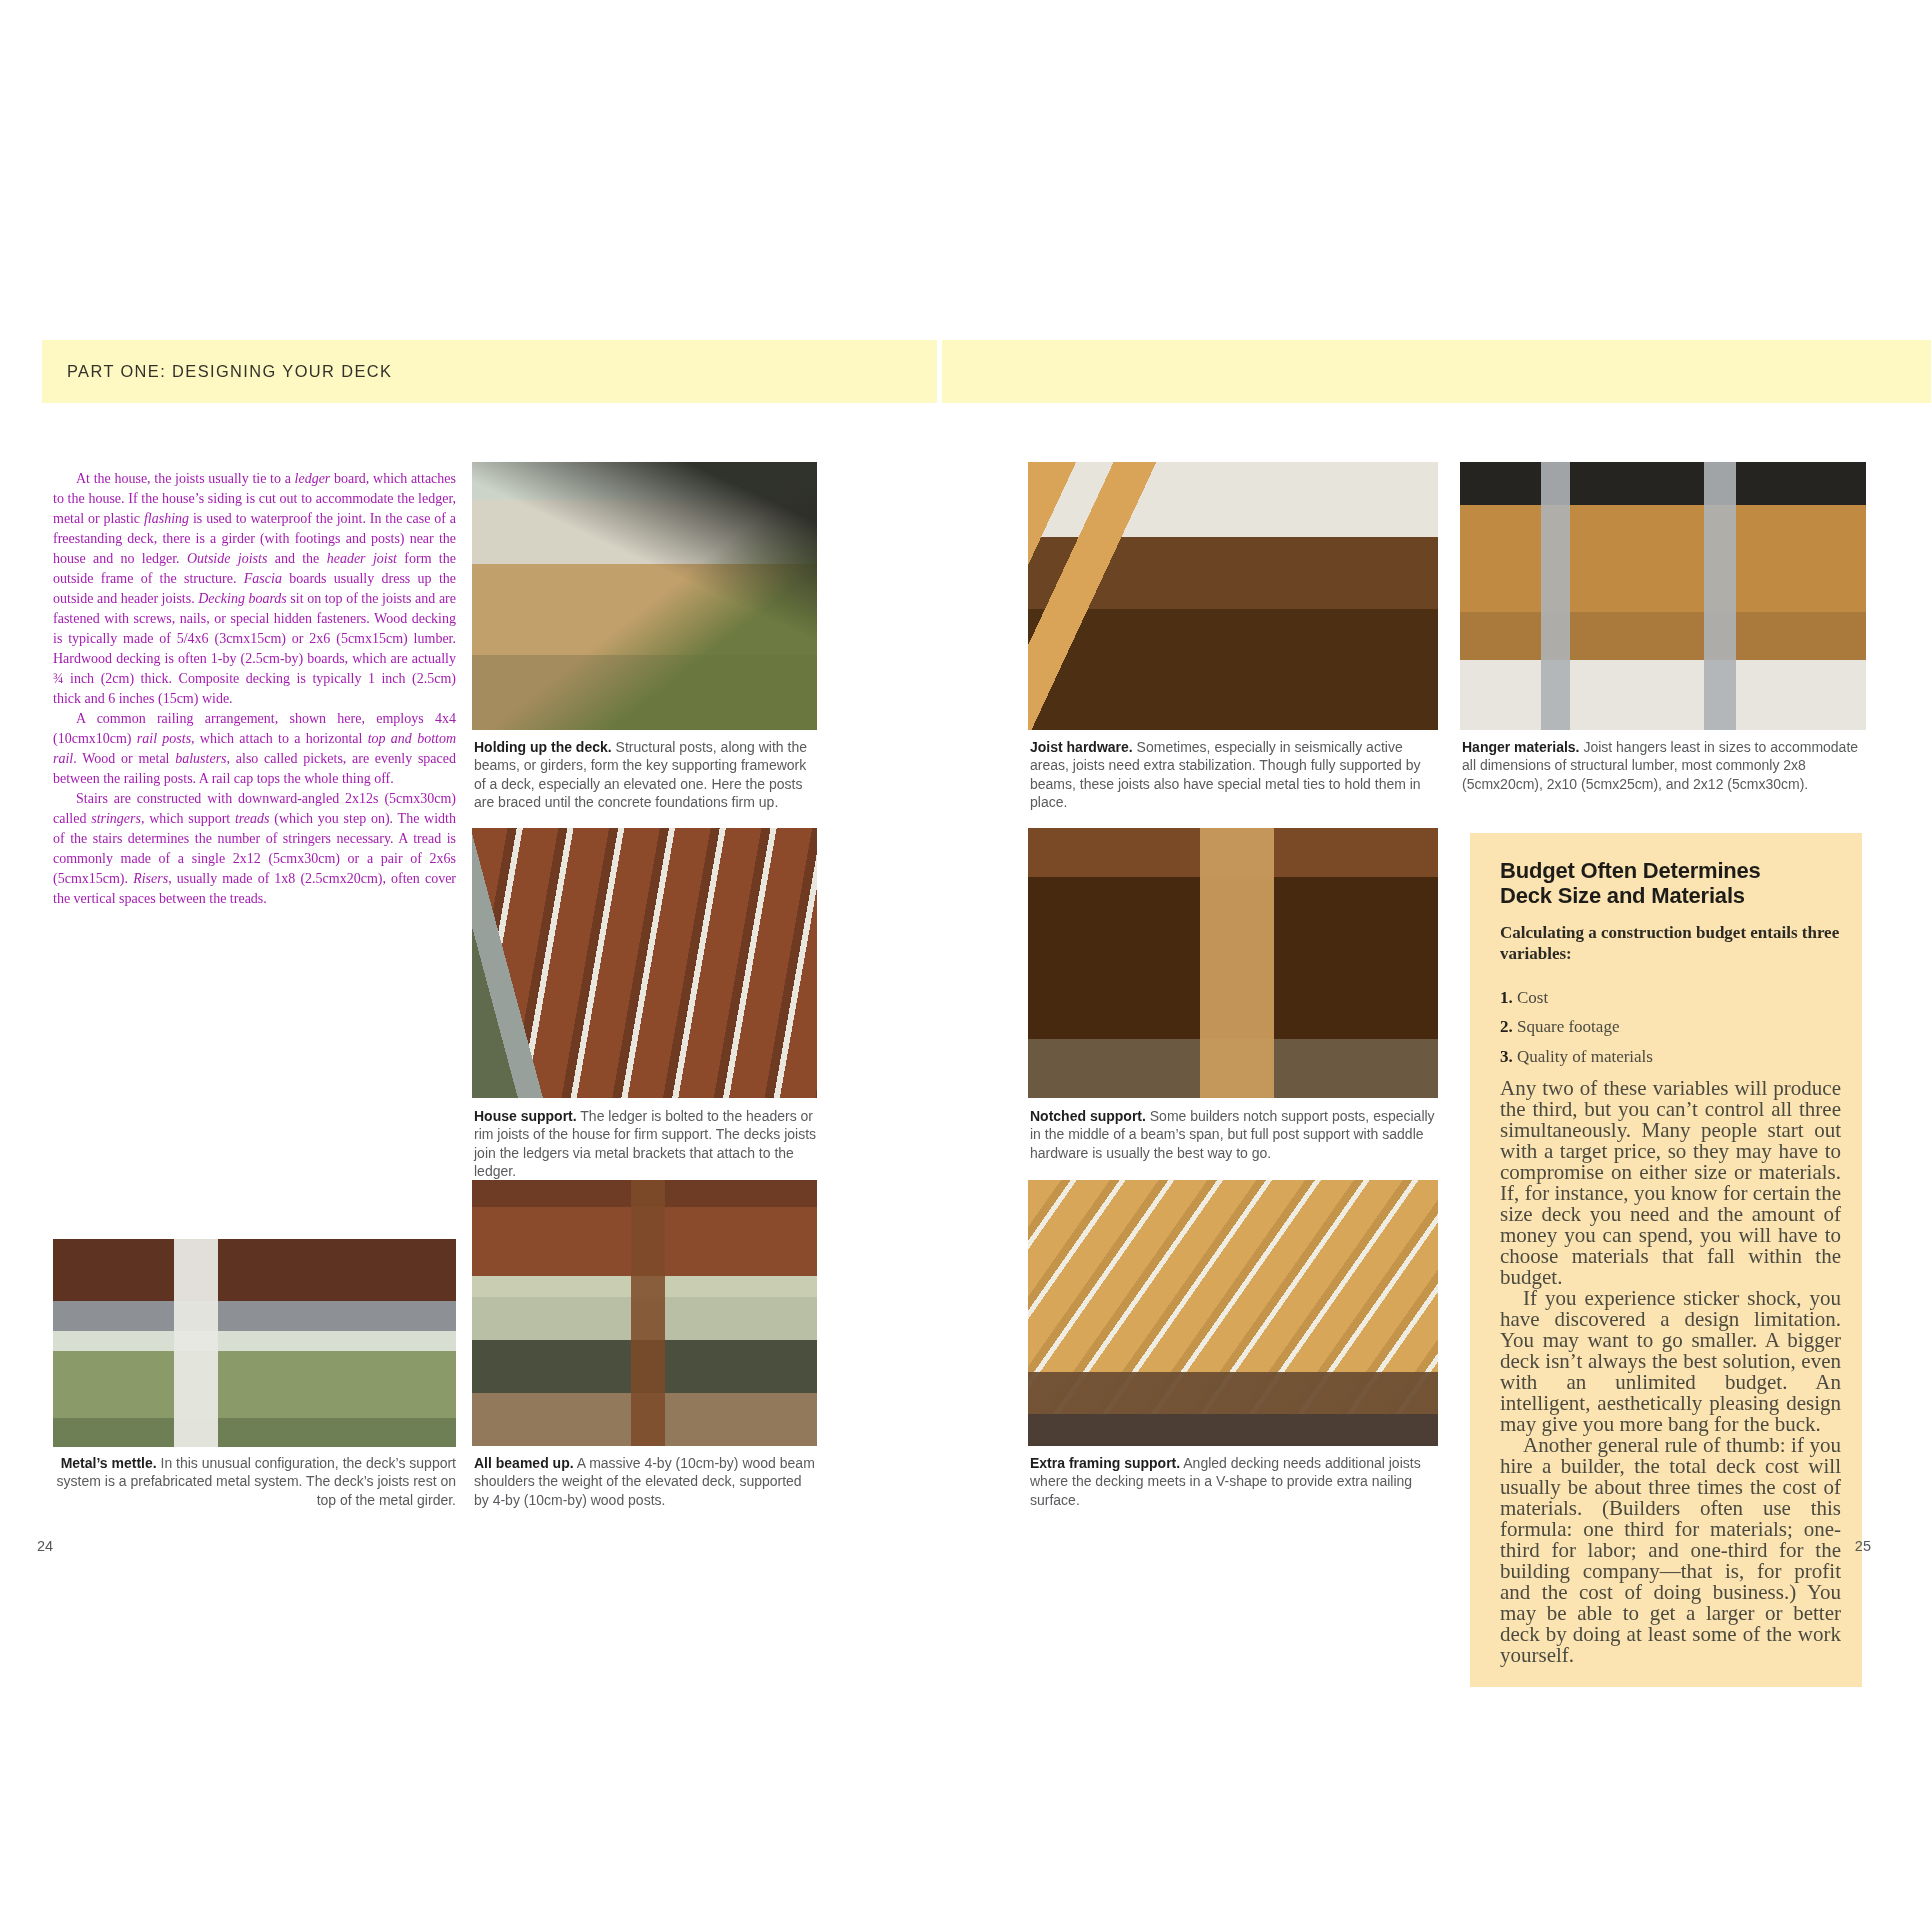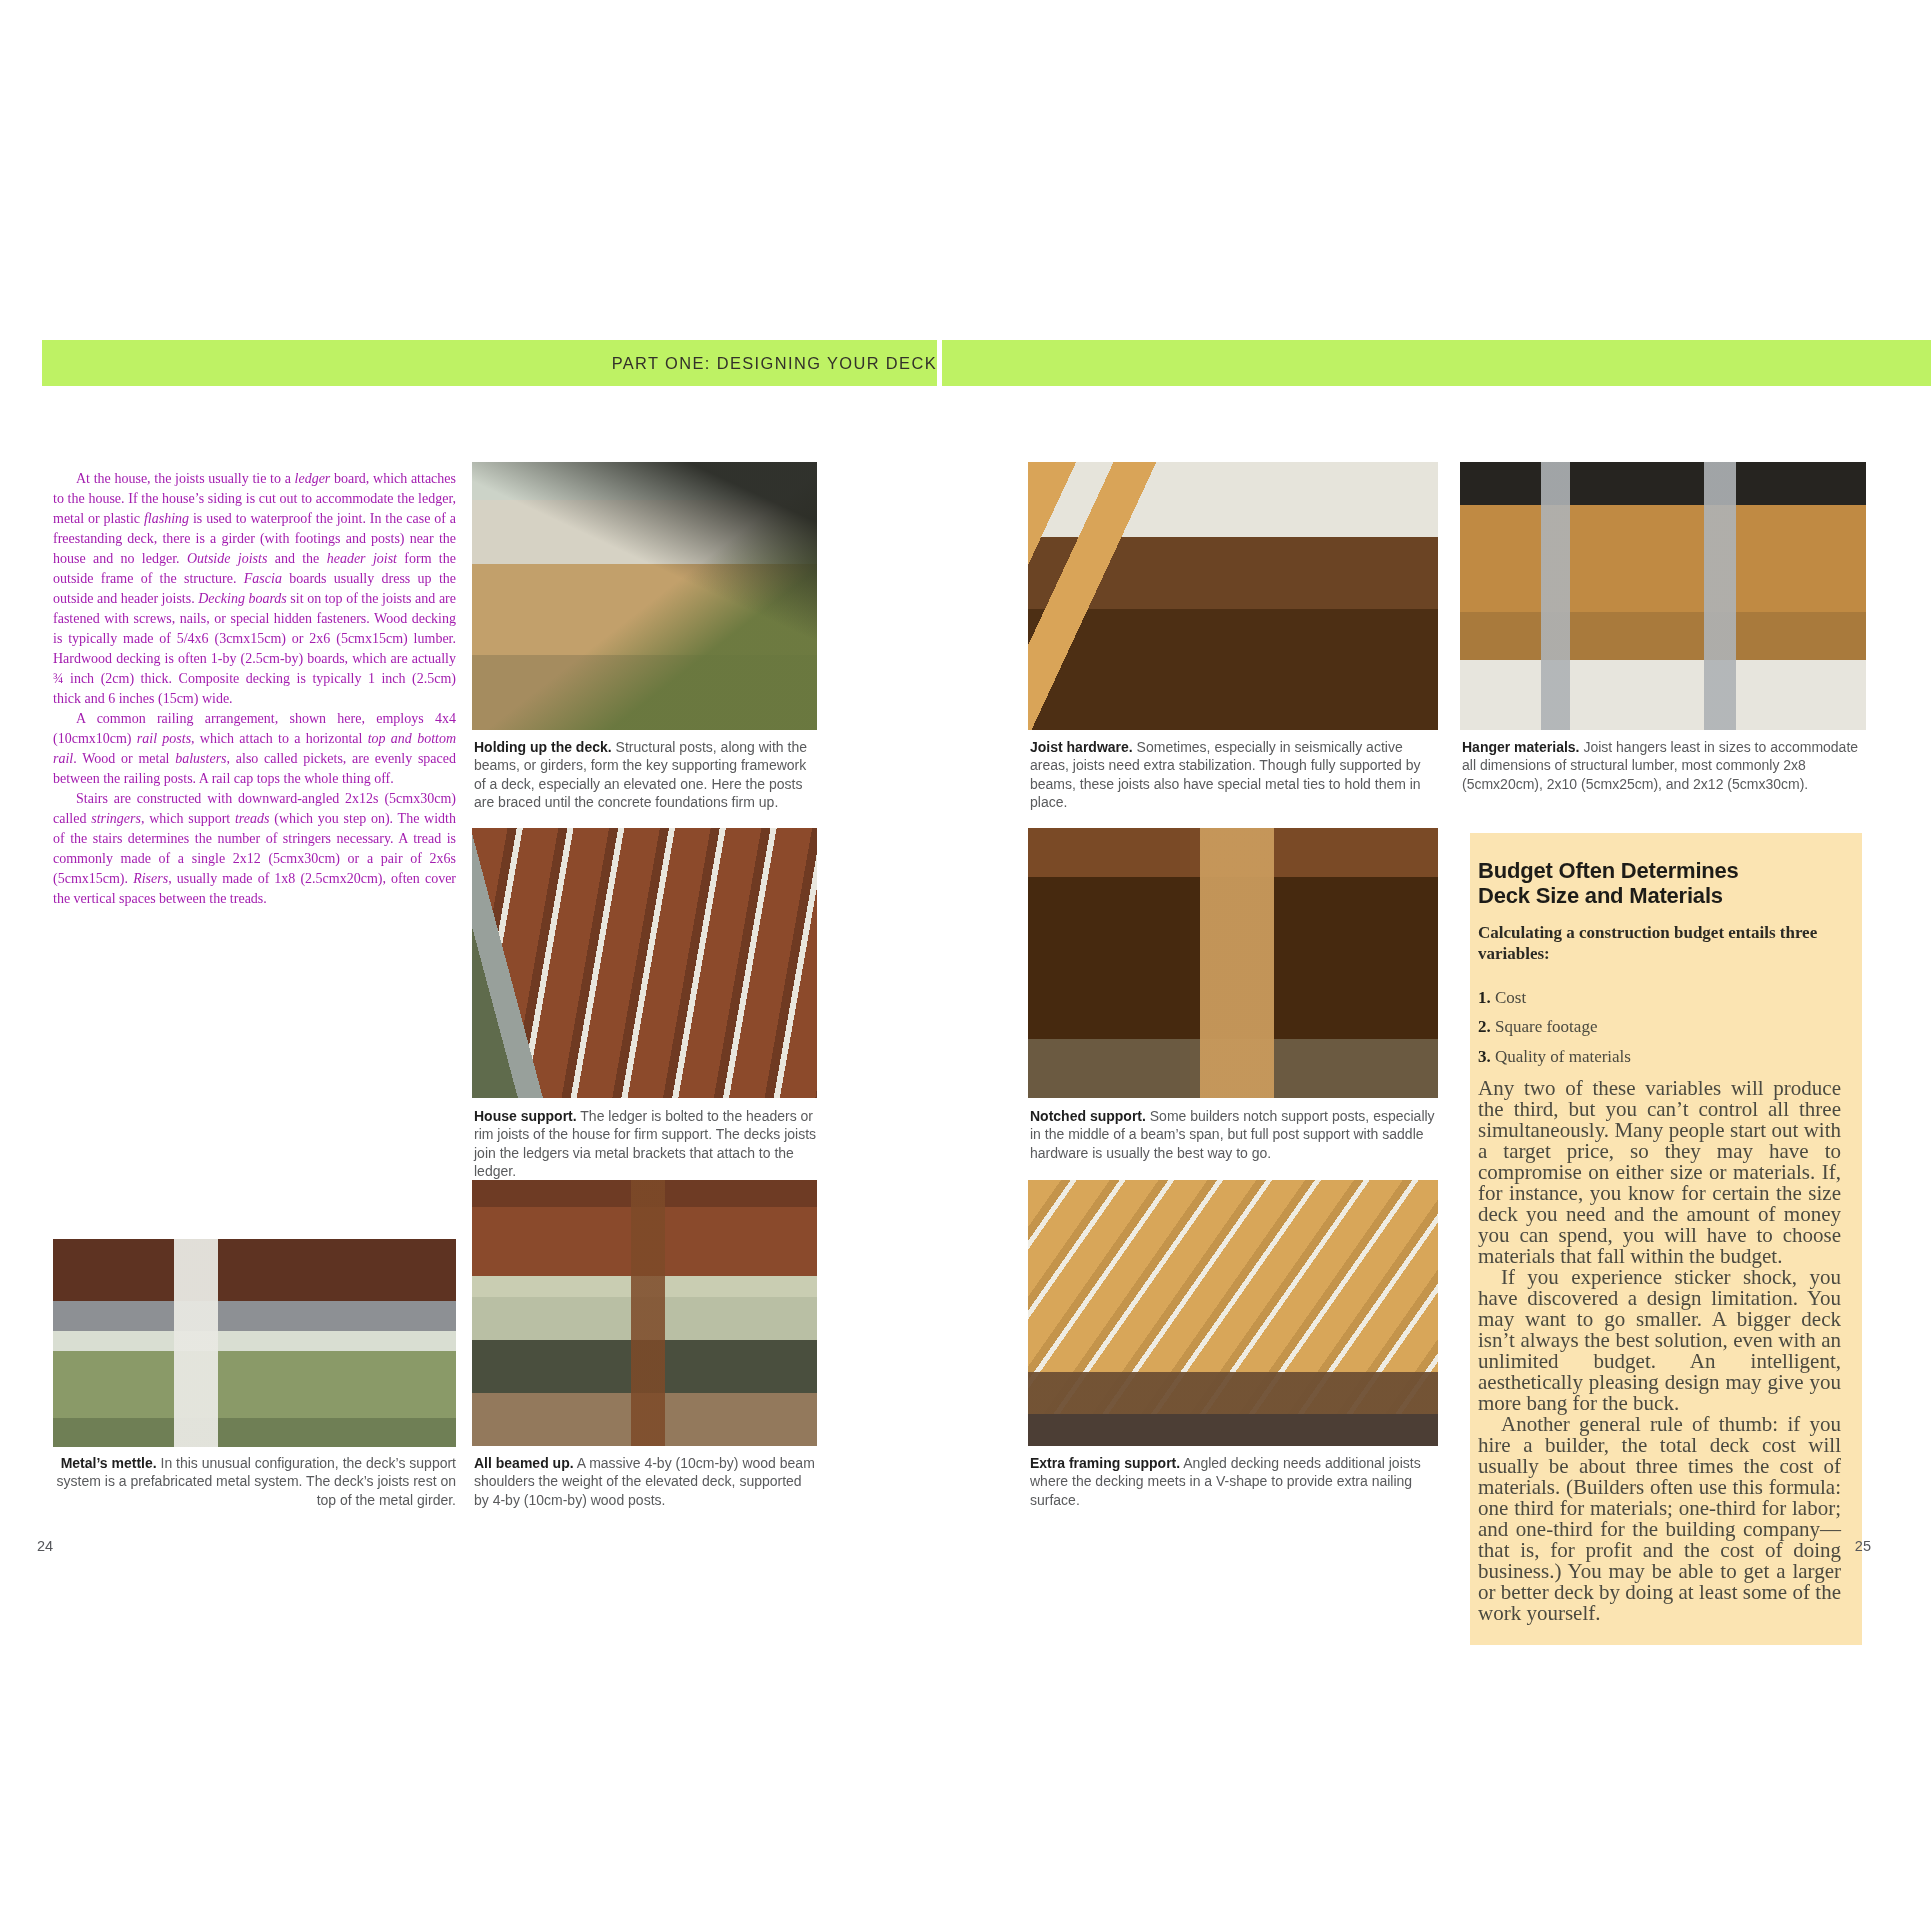--- a/index.html
+++ b/index.html
@@ -1,21 +1,21 @@
 <!DOCTYPE html>
 <html><head>
 <meta charset="utf-8">
 <style>
   html,body{margin:0;padding:0;}
   body{width:1931px;height:1931px;background:#ffffff;position:relative;
        font-family:"Liberation Sans",sans-serif;}
   #spread{position:absolute;left:0;top:0;width:1931px;height:1931px;overflow:hidden;}
 
   
-  .band{position:absolute;top:340px;height:46px;background:#bef264;display:flex;align-items:center;justify-content:flex-end;}
+  .band{position:absolute;top:340px;height:63px;background:#fef9c3;display:flex;align-items:center;}
   .band-left{left:42px;width:895px;}
   .band-right{left:942px;width:989px;}
   .band-label{padding-left:25px;font-size:16.4px;letter-spacing:1.4px;color:#33312a;font-weight:400;}
 
   
   .bodycol{position:absolute;left:53px;top:469px;width:403px;
            font-family:"Liberation Serif",serif;font-size:14px;line-height:20px;
            color:#a21caf;text-align:justify;}
   .bodycol p{margin:0;text-indent:23px;}
 
@@ -46,21 +46,21 @@
   .ph-h{background:
       linear-gradient(to right, rgba(0,0,0,0) 20%, rgba(174,178,181,.9) 20% 27%, rgba(0,0,0,0) 27% 60%, rgba(174,178,181,.9) 60% 68%, rgba(0,0,0,0) 68%),
       linear-gradient(to bottom, #262420 0 16%, #c08a43 16% 56%, #a97a3c 56% 74%, #e7e5dd 74% 100%);}
 
   
   .cap{position:absolute;font-size:14px;line-height:18.3px;color:#595a5c;}
   .cap b{color:#1e1e1e;}
 
   
   .budget{position:absolute;left:1470px;top:833px;width:392px;min-height:671px;
-          background:#fbe4b2;box-sizing:border-box;padding:25px 21px 21px 8px;
+          background:#fbe4b2;box-sizing:border-box;padding:25px 21px 21px 30px;
           font-family:"Liberation Serif",serif;color:#4b4a40;}
   .budget h2{margin:0 0 13.5px 0;font-family:"Liberation Sans",sans-serif;font-weight:bold;
              font-size:22px;line-height:25px;color:#1d1c18;white-space:pre-line;letter-spacing:-0.2px;}
   .budget .intro{font-weight:bold;color:#2b2a24;font-size:17px;line-height:21px;margin:0 0 23px 0;}
   .budget .li{font-size:17px;line-height:21px;margin:0 0 8.7px 0;}
   .budget .li b{color:#23221c;}
   .budget p.bp{font-size:21px;line-height:21px;margin:0;text-align:justify;}
   .budget p.bp.first{margin-top:11.6px;}
   .budget p.bp.indent{text-indent:23px;}
 

